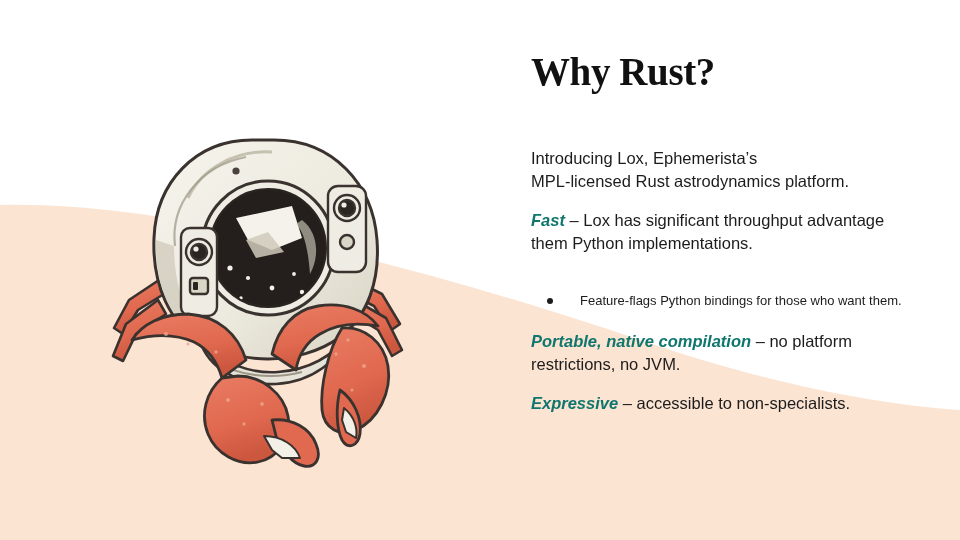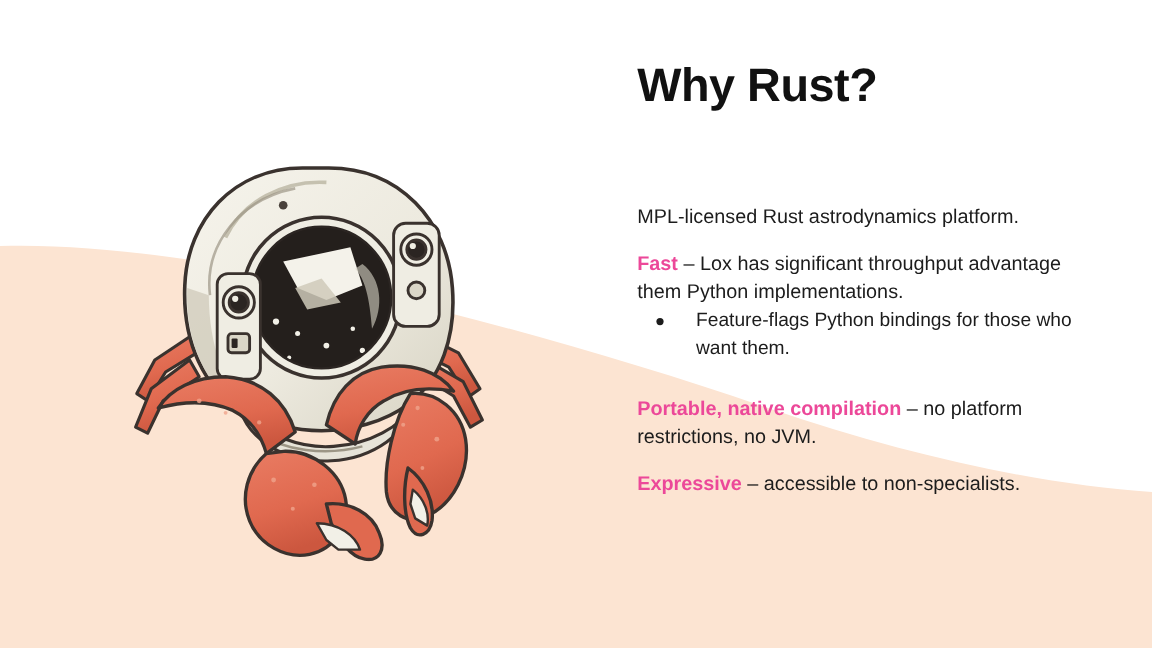--- a/index.html
+++ b/index.html
@@ -53,50 +53,52 @@
   .slide-title {
     position: absolute;
     left: 0;
     top: 49px;
     margin: 0;
     font-size: 39px;
     line-height: 46px;
     font-weight: 700;
     letter-spacing: -0.4px;
     color: #111111;
-    font-family: Liberation Sans, sans-serif;
+    font-family: Liberation Serif, serif;
     -webkit-font-smoothing: antialiased;
   }
 
   .body-block {
     position: absolute;
     left: 0;
     width: 372px;
     color: #1c1c1c;
     font-size: 16.5px;
     line-height: 23px;
     font-family: "Liberation Sans", sans-serif;
   }
   .body-block b, .lead-term {
     font-weight: 700;
-    color: #ec4899;
+    color: #0f766e;
+    font-style: italic;
   }
 
   .p-intro   { top: 130px; }
   .p-fast    { top: 192px; }
   .p-portable{ top: 313px; }
   .p-express { top: 375px; }
 
   .bullet-block {
     position: absolute;
     left: 0;
     width: 380px;
     color: #1c1c1c;
-    font-size: 16px;
+    font-size: 13px;
     line-height: 23px;
+    margin-top: 33px;
   }
   .b-flags   { top: 256px; }
   .b-critical{ top: 414px; }
 
   .bullet-row {
     position: relative;
     padding-left: 49px;
   }
   .bullet-dot {
     position: absolute;
@@ -229,21 +231,21 @@
         <circle cx="240" cy="226" r="1.7"></circle>
       </g>
     </svg>
   </div>
 
   <div class="content">
 
     <h1 class="slide-title">Why Rust?</h1>
 
     <p class="body-block p-intro">
-      <br>
+      <span>Introducing Lox, Ephemerista’s</span><br>
       <span>MPL-licensed Rust astrodynamics platform.</span>
     </p>
 
     <p class="body-block p-fast">
       <span class="lead-term">Fast</span><span> – </span><span>Lox has significant throughput advantage them Python implementations.</span>
     </p>
 
     <div class="bullet-block b-flags">
       <div class="bullet-row">
         <span class="bullet-dot"></span>

